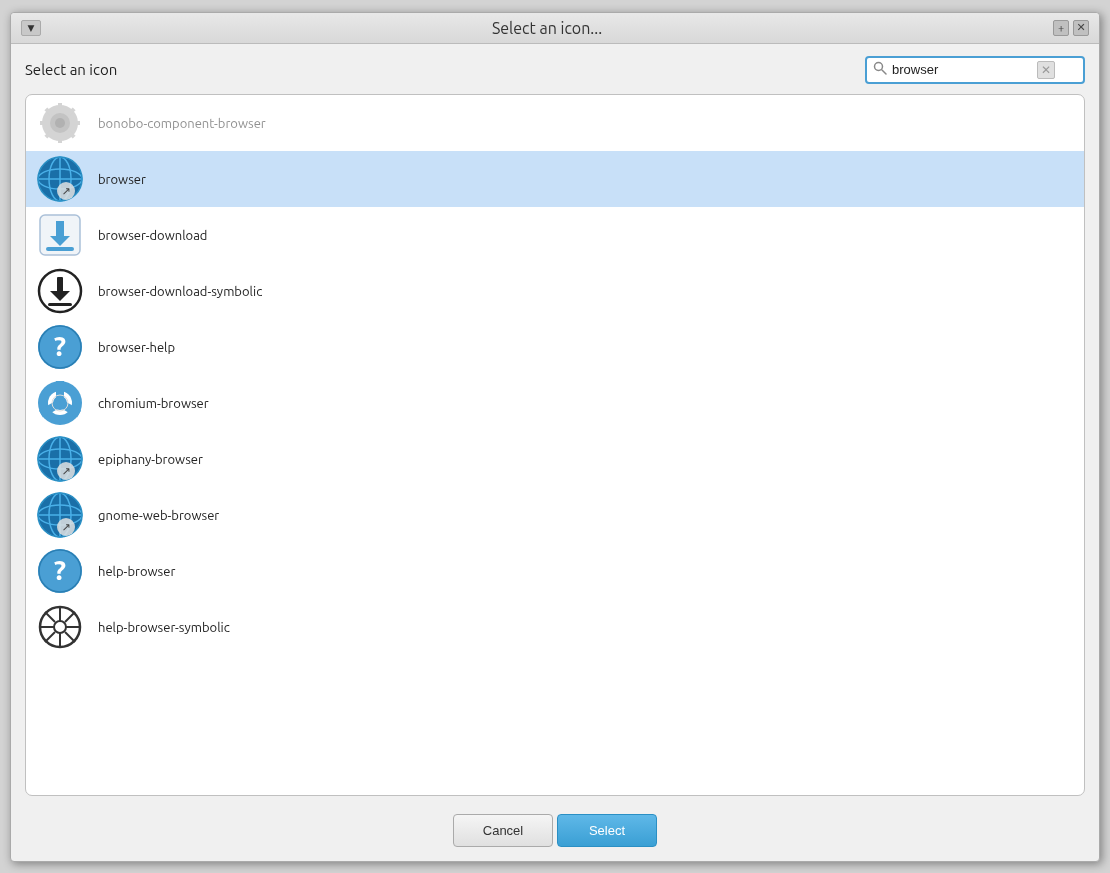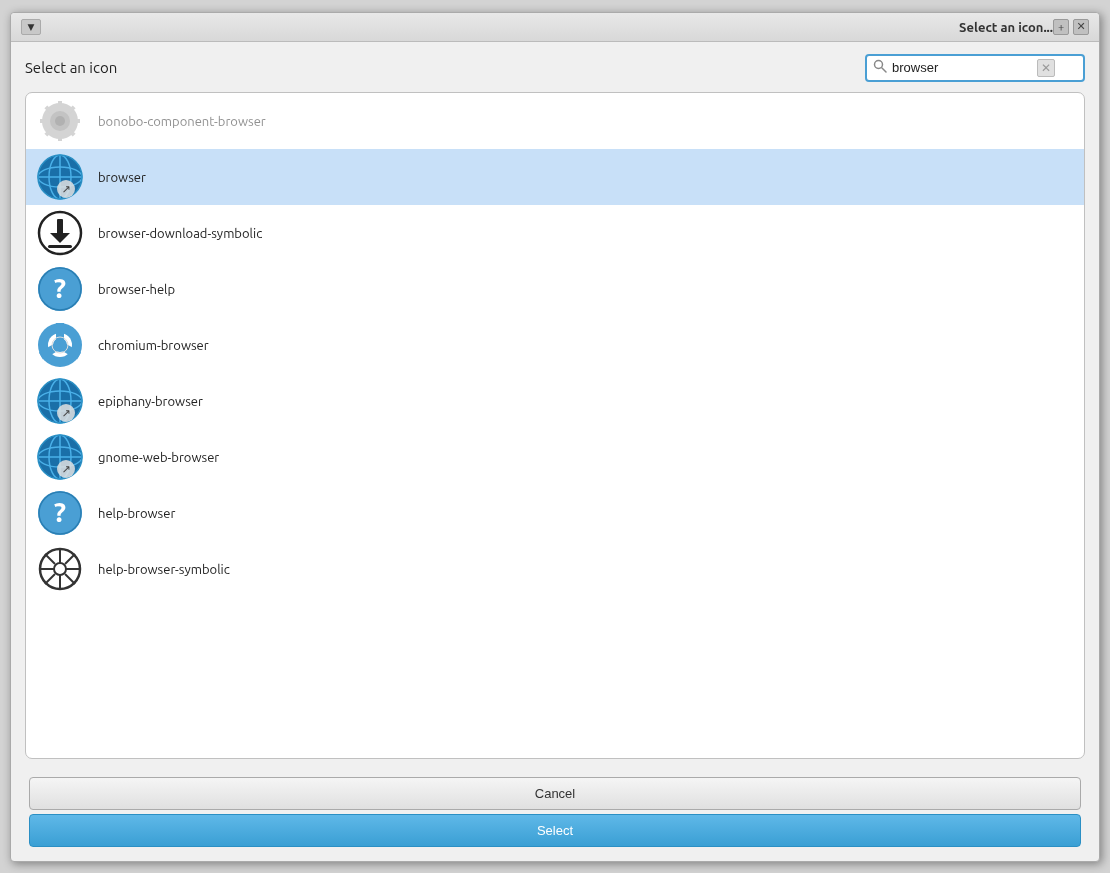--- a/index.html
+++ b/index.html
@@ -32,24 +32,24 @@
       justify-content: space-between;
       border-radius: 4px 4px 0 0;
     }
     .title-bar-left {
       display: flex;
       align-items: center;
       gap: 6px;
     }
     .title-bar-center {
       flex: 1;
-      text-align: right;
-      font-size: 13px;
+      text-align: center;
+      font-size: 16px;
       color: #333;
-      font-weight: bold;
+      font-weight: normal;
     }
     .title-bar-right {
       display: flex;
       gap: 4px;
     }
     .title-btn {
       width: 16px;
       height: 16px;
       background: #c0c0c0;
       border: 1px solid #999;
@@ -169,21 +169,20 @@
     }
     .item-label {
       font-size: 13px;
       color: #222;
     }
     .footer {
       display: flex;
       justify-content: center;
       gap: 4px;
       padding: 8px 4px 4px 4px;
-      flex-direction: column;
     }
     .btn {
       padding: 8px 28px;
       font-size: 13px;
       border-radius: 4px;
       cursor: pointer;
       border: 1px solid #aaa;
       background: linear-gradient(to bottom, #f5f5f5, #e0e0e0);
       color: #333;
       min-width: 100px;
@@ -258,20 +257,32 @@
         <circle cx="24" cy="24" r="22" fill="none" stroke="#2a8fc4" stroke-width="1.5"></circle>
         <circle cx="30" cy="36" r="9" fill="#e0e0e0" opacity="0.85"></circle>
         <text x="30" y="40" text-anchor="middle" font-size="11" fill="#444">↗</text>
       </svg>
             </div>
             <div class="item-label">browser</div>
           </div>
           <div class="list-item">
             <div class="item-icon">
               <svg width="48" height="48" viewBox="0 0 48 48">
+        <rect x="4" y="4" width="40" height="40" rx="5" fill="#f0f4f8" stroke="#aac0d8" stroke-width="1.5"></rect>
+        <polygon points="24,10 24,30 14,20 24,30 34,20 24,30 24,10" fill="none"></polygon>
+        <rect x="20" y="10" width="8" height="18" fill="#4a9fd4"></rect>
+        <polygon points="14,25 24,35 34,25" fill="#4a9fd4"></polygon>
+        <rect x="10" y="36" width="28" height="4" rx="2" fill="#4a9fd4"></rect>
+      </svg>
+            </div>
+            <div class="item-label">browser-download</div>
+          </div>
+          <div class="list-item">
+            <div class="item-icon">
+              <svg width="48" height="48" viewBox="0 0 48 48">
         <circle cx="24" cy="24" r="21" fill="none" stroke="#222" stroke-width="2.5"></circle>
         <rect x="21" y="10" width="6" height="16" rx="1" fill="#222"></rect>
         <polygon points="14,24 24,34 34,24" fill="#222"></polygon>
         <rect x="12" y="36" width="24" height="3" rx="1.5" fill="#222"></rect>
       </svg>
             </div>
             <div class="item-label">browser-download-symbolic</div>
           </div>
           <div class="list-item">
             <div class="item-icon">

